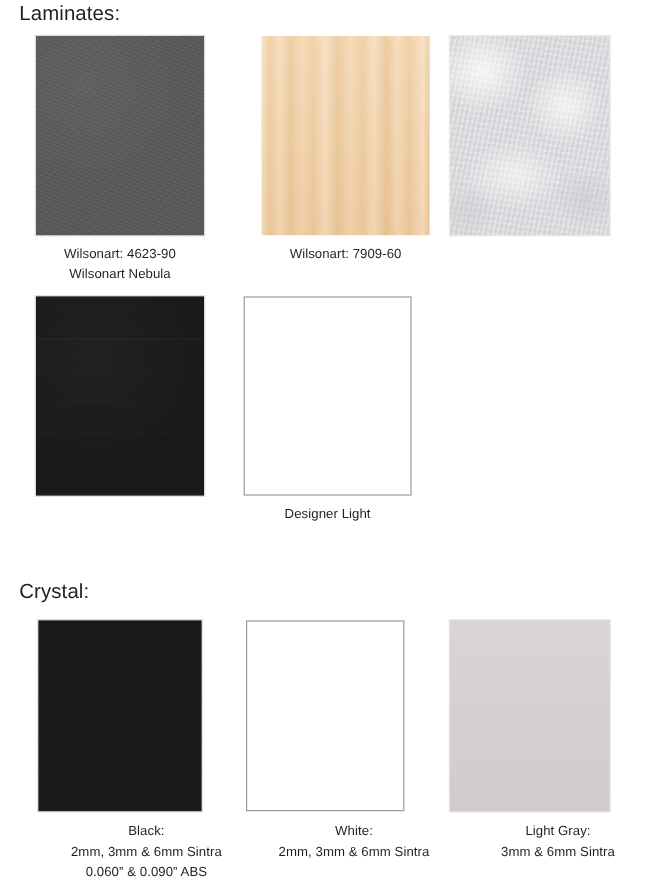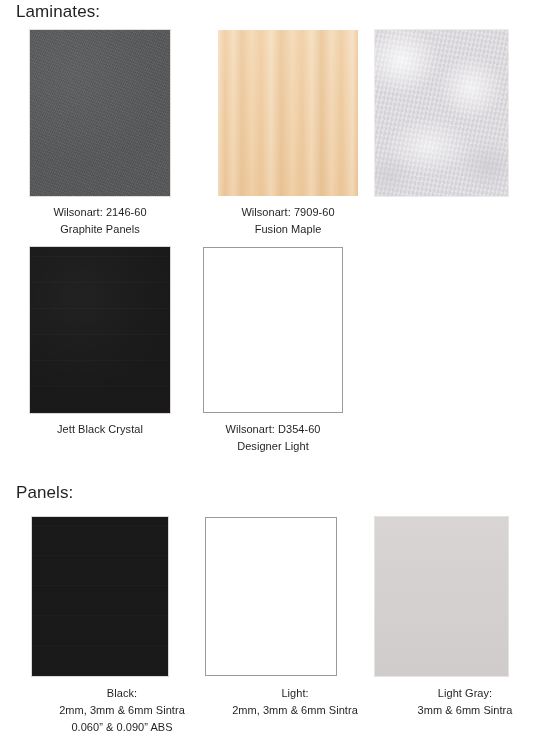--- a/index.html
+++ b/index.html
@@ -127,69 +127,66 @@
   .caption.left     { text-align: center; }
 </style>
 </head>
 <body>
 
 <div class="section-heading" id="laminates-heading">Laminates:</div>
 
 <div class="swatch-cell" style="left:30px; top:30px;">
   <div class="swatch sw-graphite" style="width:140px; height:166px;"></div>
   <div class="caption centered" style="width:140px; margin-top:8px;">
-    <div>Wilsonart: 2146-60</div>
-    <div>Graphite Panels</div>
+    <div>Wilsonart: 4623-90</div>
+    <div>Wilsonart Nebula</div>
   </div>
 </div>
 
 <div class="swatch-cell" style="left:203px; top:30px;padding-left:15px;">
   <div class="swatch sw-maple" style="width:140px; height:166px;"></div>
   <div class="caption centered" style="width:140px; margin-top:8px;">
     <div>Wilsonart: 7909-60</div>
-    <div>Fusion Maple</div>
   </div>
 </div>
 
 <div class="swatch-cell" style="left:375px; top:30px;">
   <div class="swatch sw-silver" style="width:133px; height:166px;"></div>
   <div class="caption centered" style="width:133px; margin-top:8px;">
   </div>
 </div>
 
 <div class="swatch-cell" style="left:30px; top:247px;">
   <div class="swatch sw-black" style="width:140px; height:166px;"></div>
   <div class="caption centered" style="width:140px; margin-top:8px;">
-    <div>Jett Black Crystal</div>
   </div>
 </div>
 
 <div class="swatch-cell" style="left:203px; top:247px;">
   <div class="swatch sw-white" style="width:140px; height:166px;"></div>
   <div class="caption centered" style="width:140px; margin-top:8px;">
-    <div>Wilsonart: D354-60</div>
     <div>Designer Light</div>
   </div>
 </div>
 
-<div class="section-heading" id="panels-heading">Panels:</div>
+<div class="section-heading" id="panels-heading">Crystal:</div>
 
 <div class="swatch-cell" style="left:32px; top:517px;">
   <div class="swatch sw-panel-black" style="width:136px; height:159px;"></div>
   <div class="caption left" style="width:180px; margin-top:9px;">
     <div>Black:</div>
     <div>2mm, 3mm &amp; 6mm Sintra</div>
     <div>0.060” &amp; 0.090” ABS</div>
   </div>
 </div>
 
 <div class="swatch-cell" style="left:205px; top:517px;">
   <div class="swatch sw-white" style="width:132px; height:159px;"></div>
   <div class="caption left" style="width:180px; margin-top:9px;">
-    <div>Light:</div>
+    <div>White:</div>
     <div>2mm, 3mm &amp; 6mm Sintra</div>
   </div>
 </div>
 
 <div class="swatch-cell" style="left:375px; top:517px;">
   <div class="swatch sw-gray" style="width:133px; height:159px;"></div>
   <div class="caption left" style="width:180px; margin-top:9px;">
     <div>Light Gray:</div>
     <div>3mm &amp; 6mm Sintra</div>
   </div>

